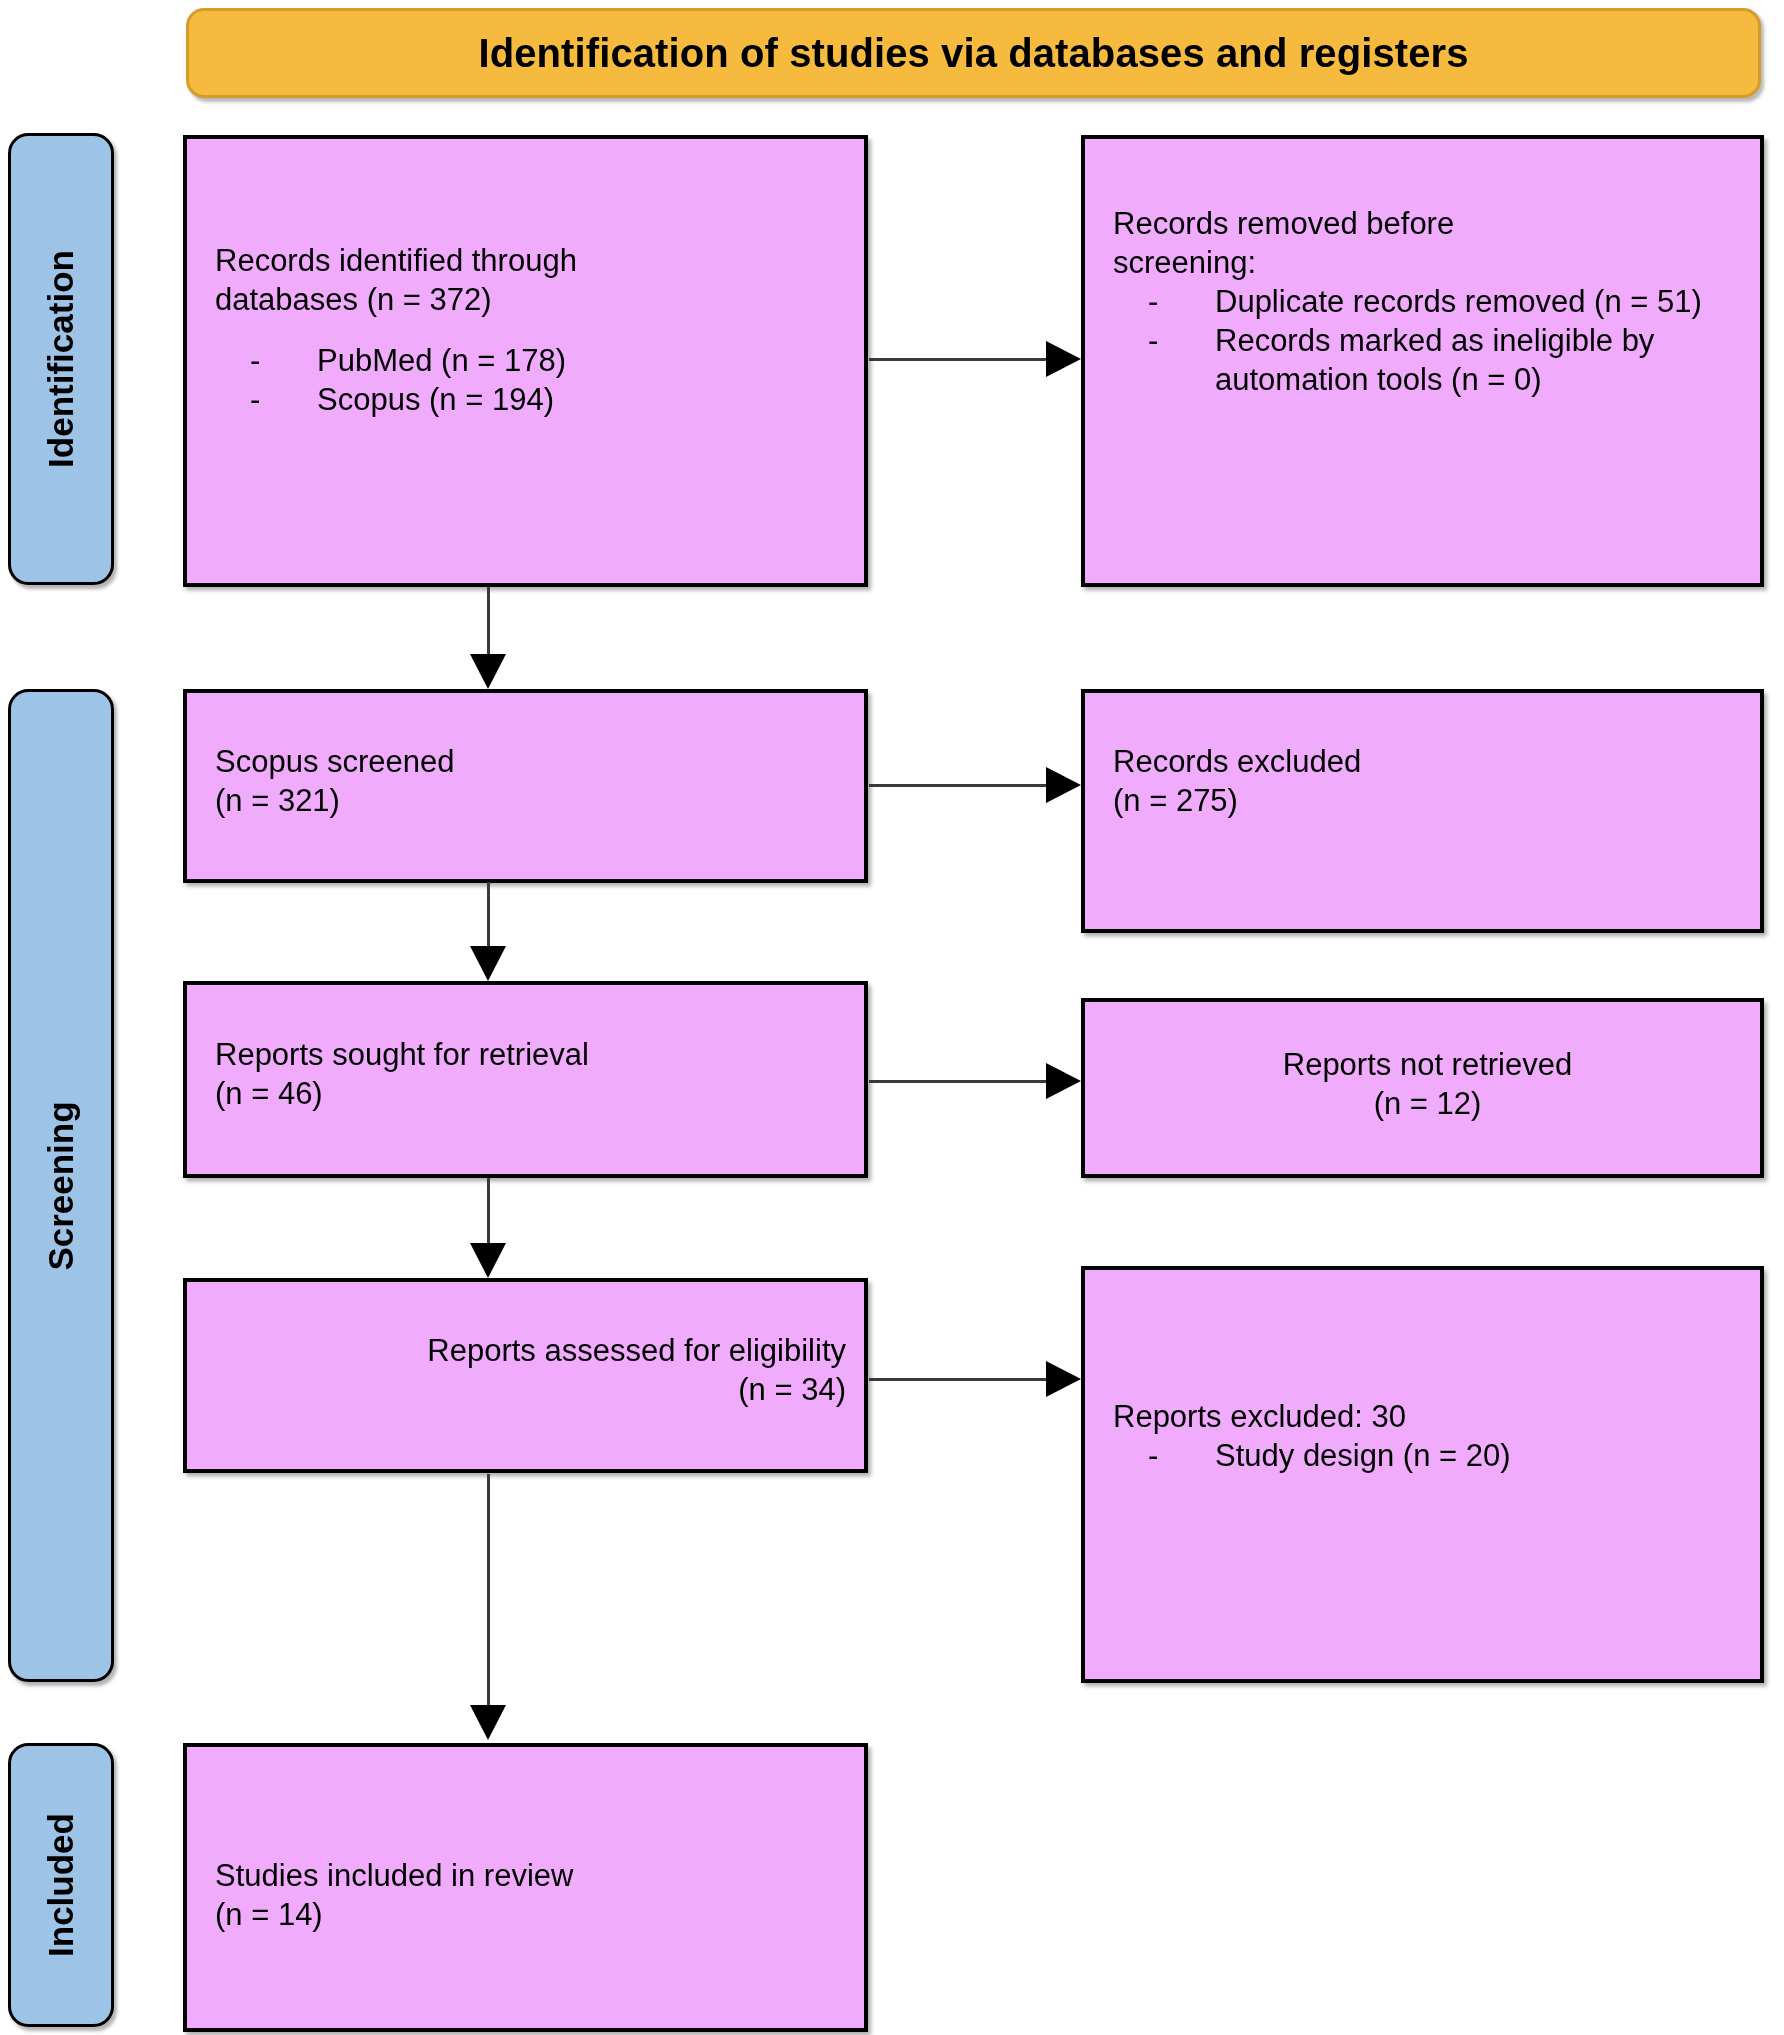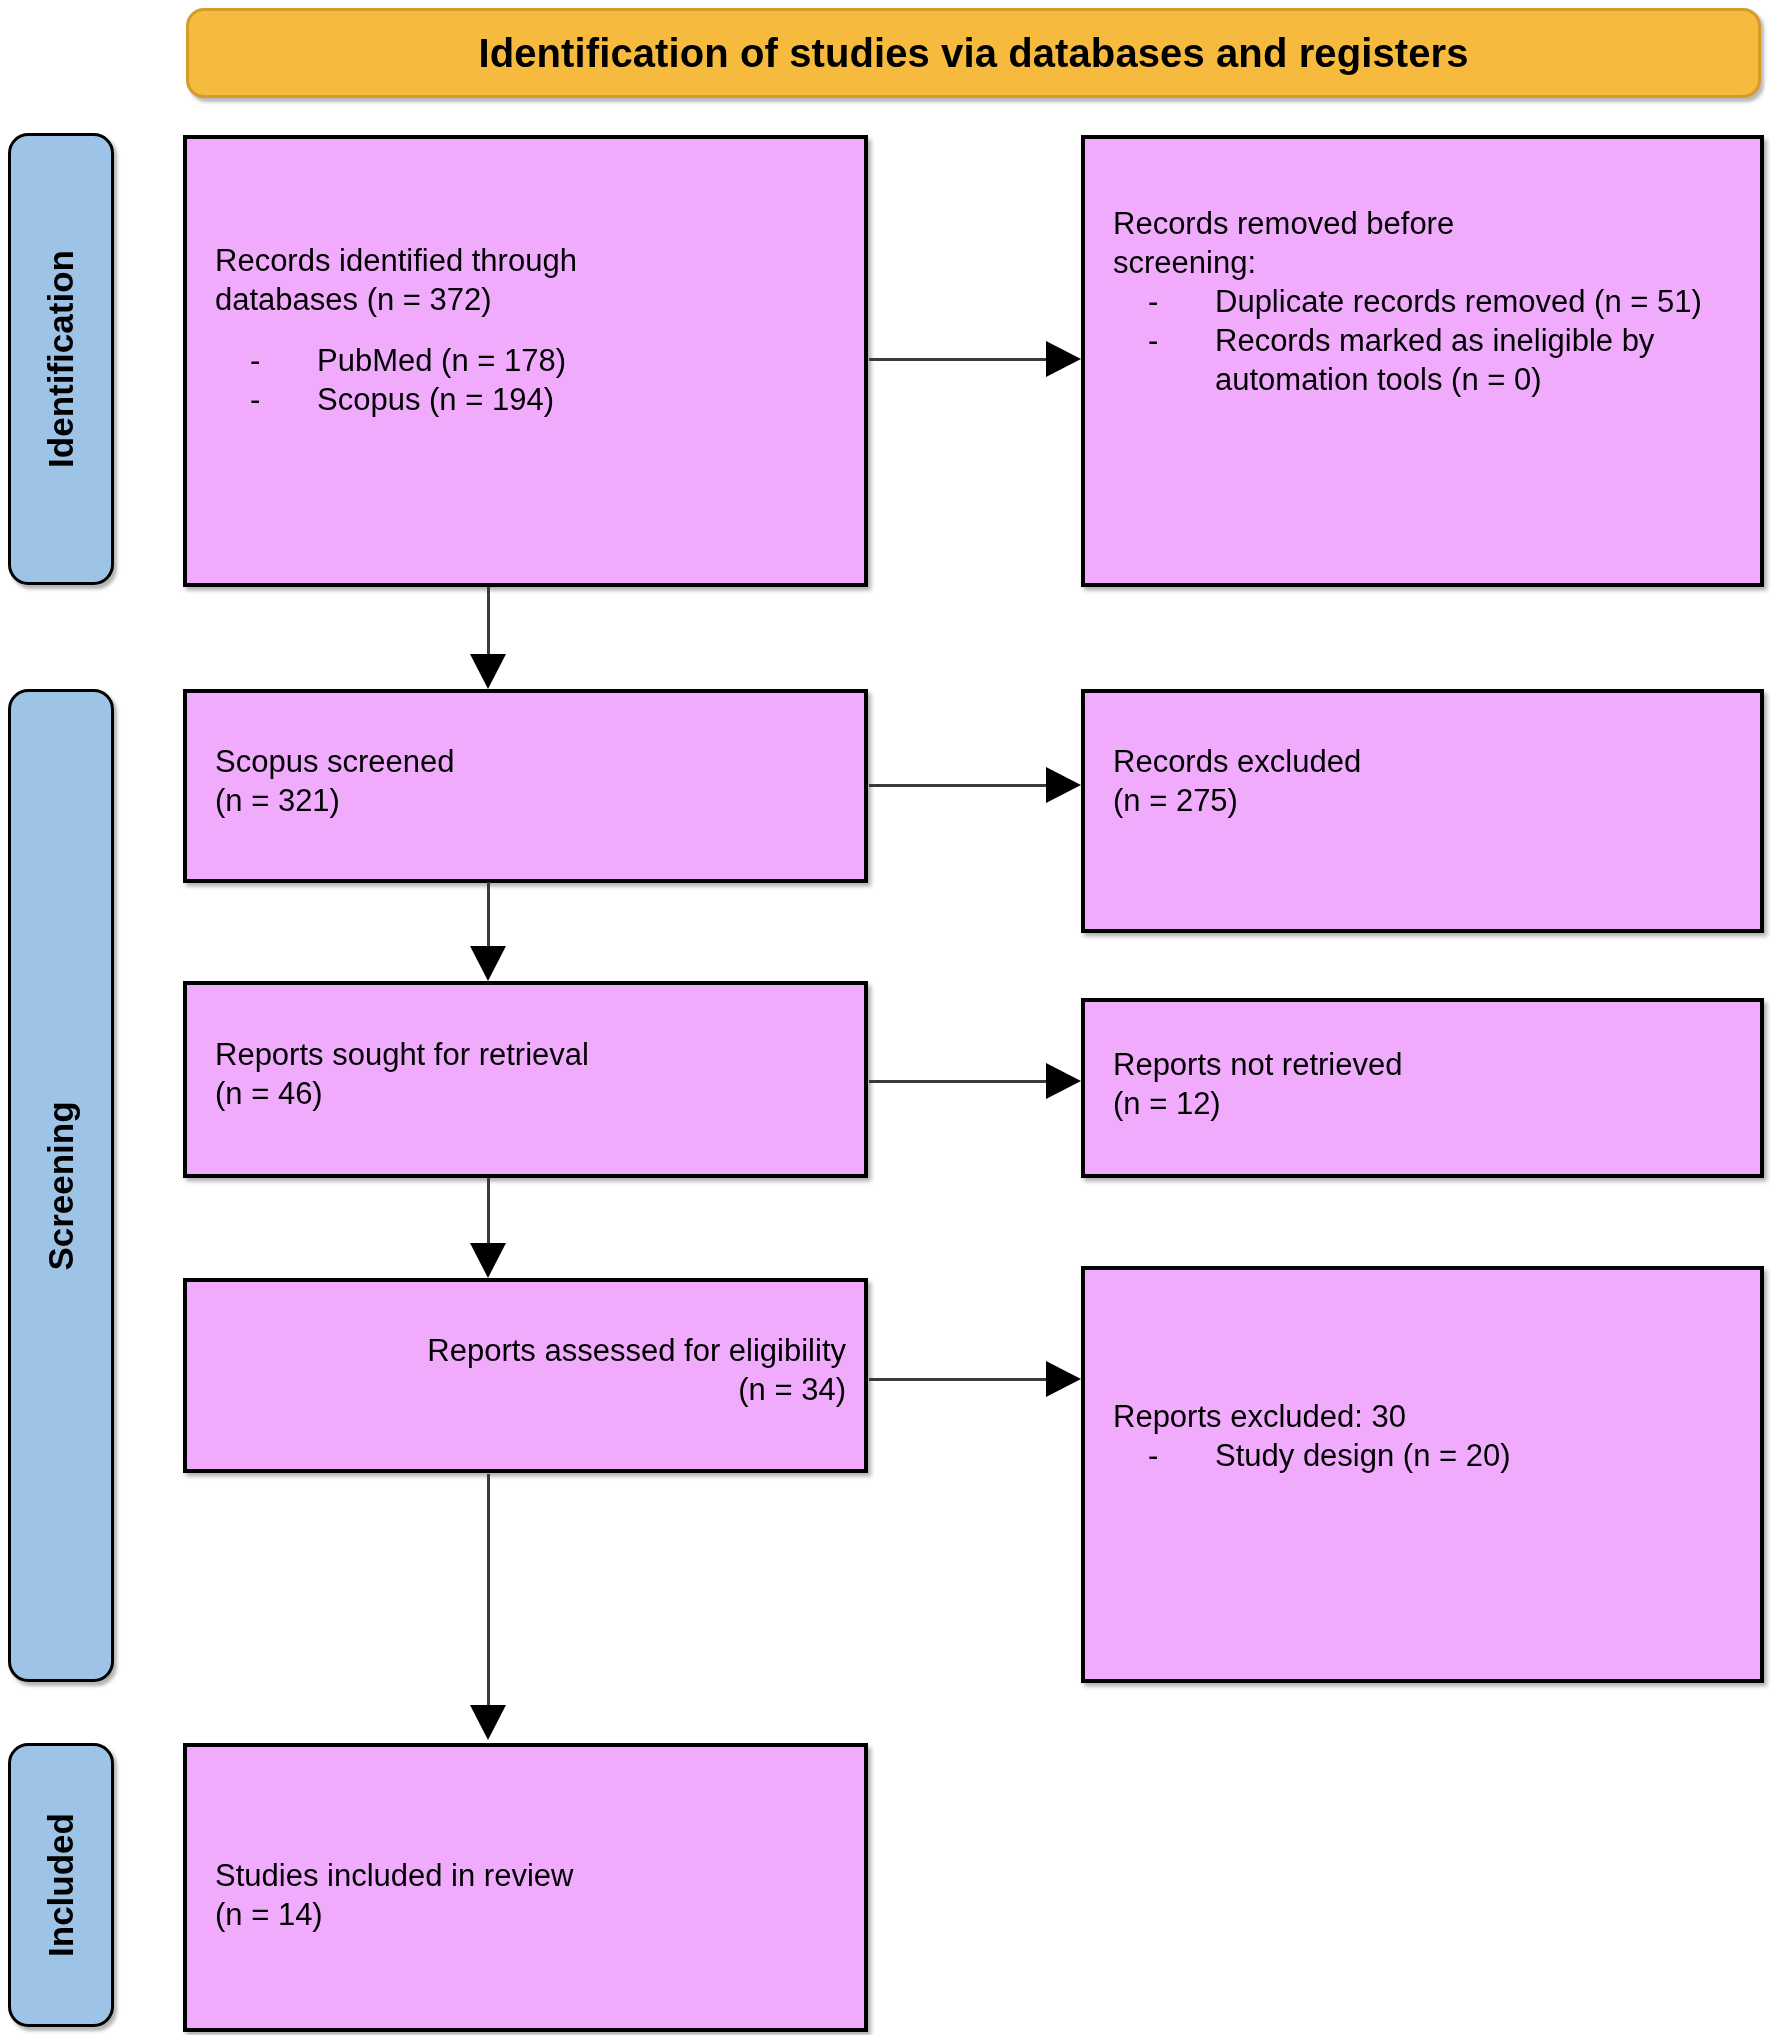--- a/index.html
+++ b/index.html
@@ -115,21 +115,21 @@
   #box-assessed          { left: 183px;  top: 1278px; width: 685px; height: 195px; }
   #box-reports-excluded  { left: 1081px; top: 1266px; width: 683px; height: 417px; }
   #box-included          { left: 183px;  top: 1743px; width: 685px; height: 289px; }
 
   
   #box-identified       .box-body { top: 102px; }
   #box-removed          .box-body { top: 65px; }
   #box-screened         .box-body { top: 49px; }
   #box-excluded         .box-body { top: 49px; }
   #box-sought           .box-body { top: 50px; }
-  #box-not-retrieved    .box-body { top: 43px; }
+  #box-not-retrieved    .box-body { top: 43px; text-align: center; }
   #box-assessed         .box-body { top: 49px; text-align: right; }
   #box-reports-excluded .box-body { top: 127px; }
   #box-included         .box-body { top: 109px; }
 
   
   .conn-line {
     position: absolute;
     background: #3A3A3A;
   }
   .conn-v { width: 3px; }

